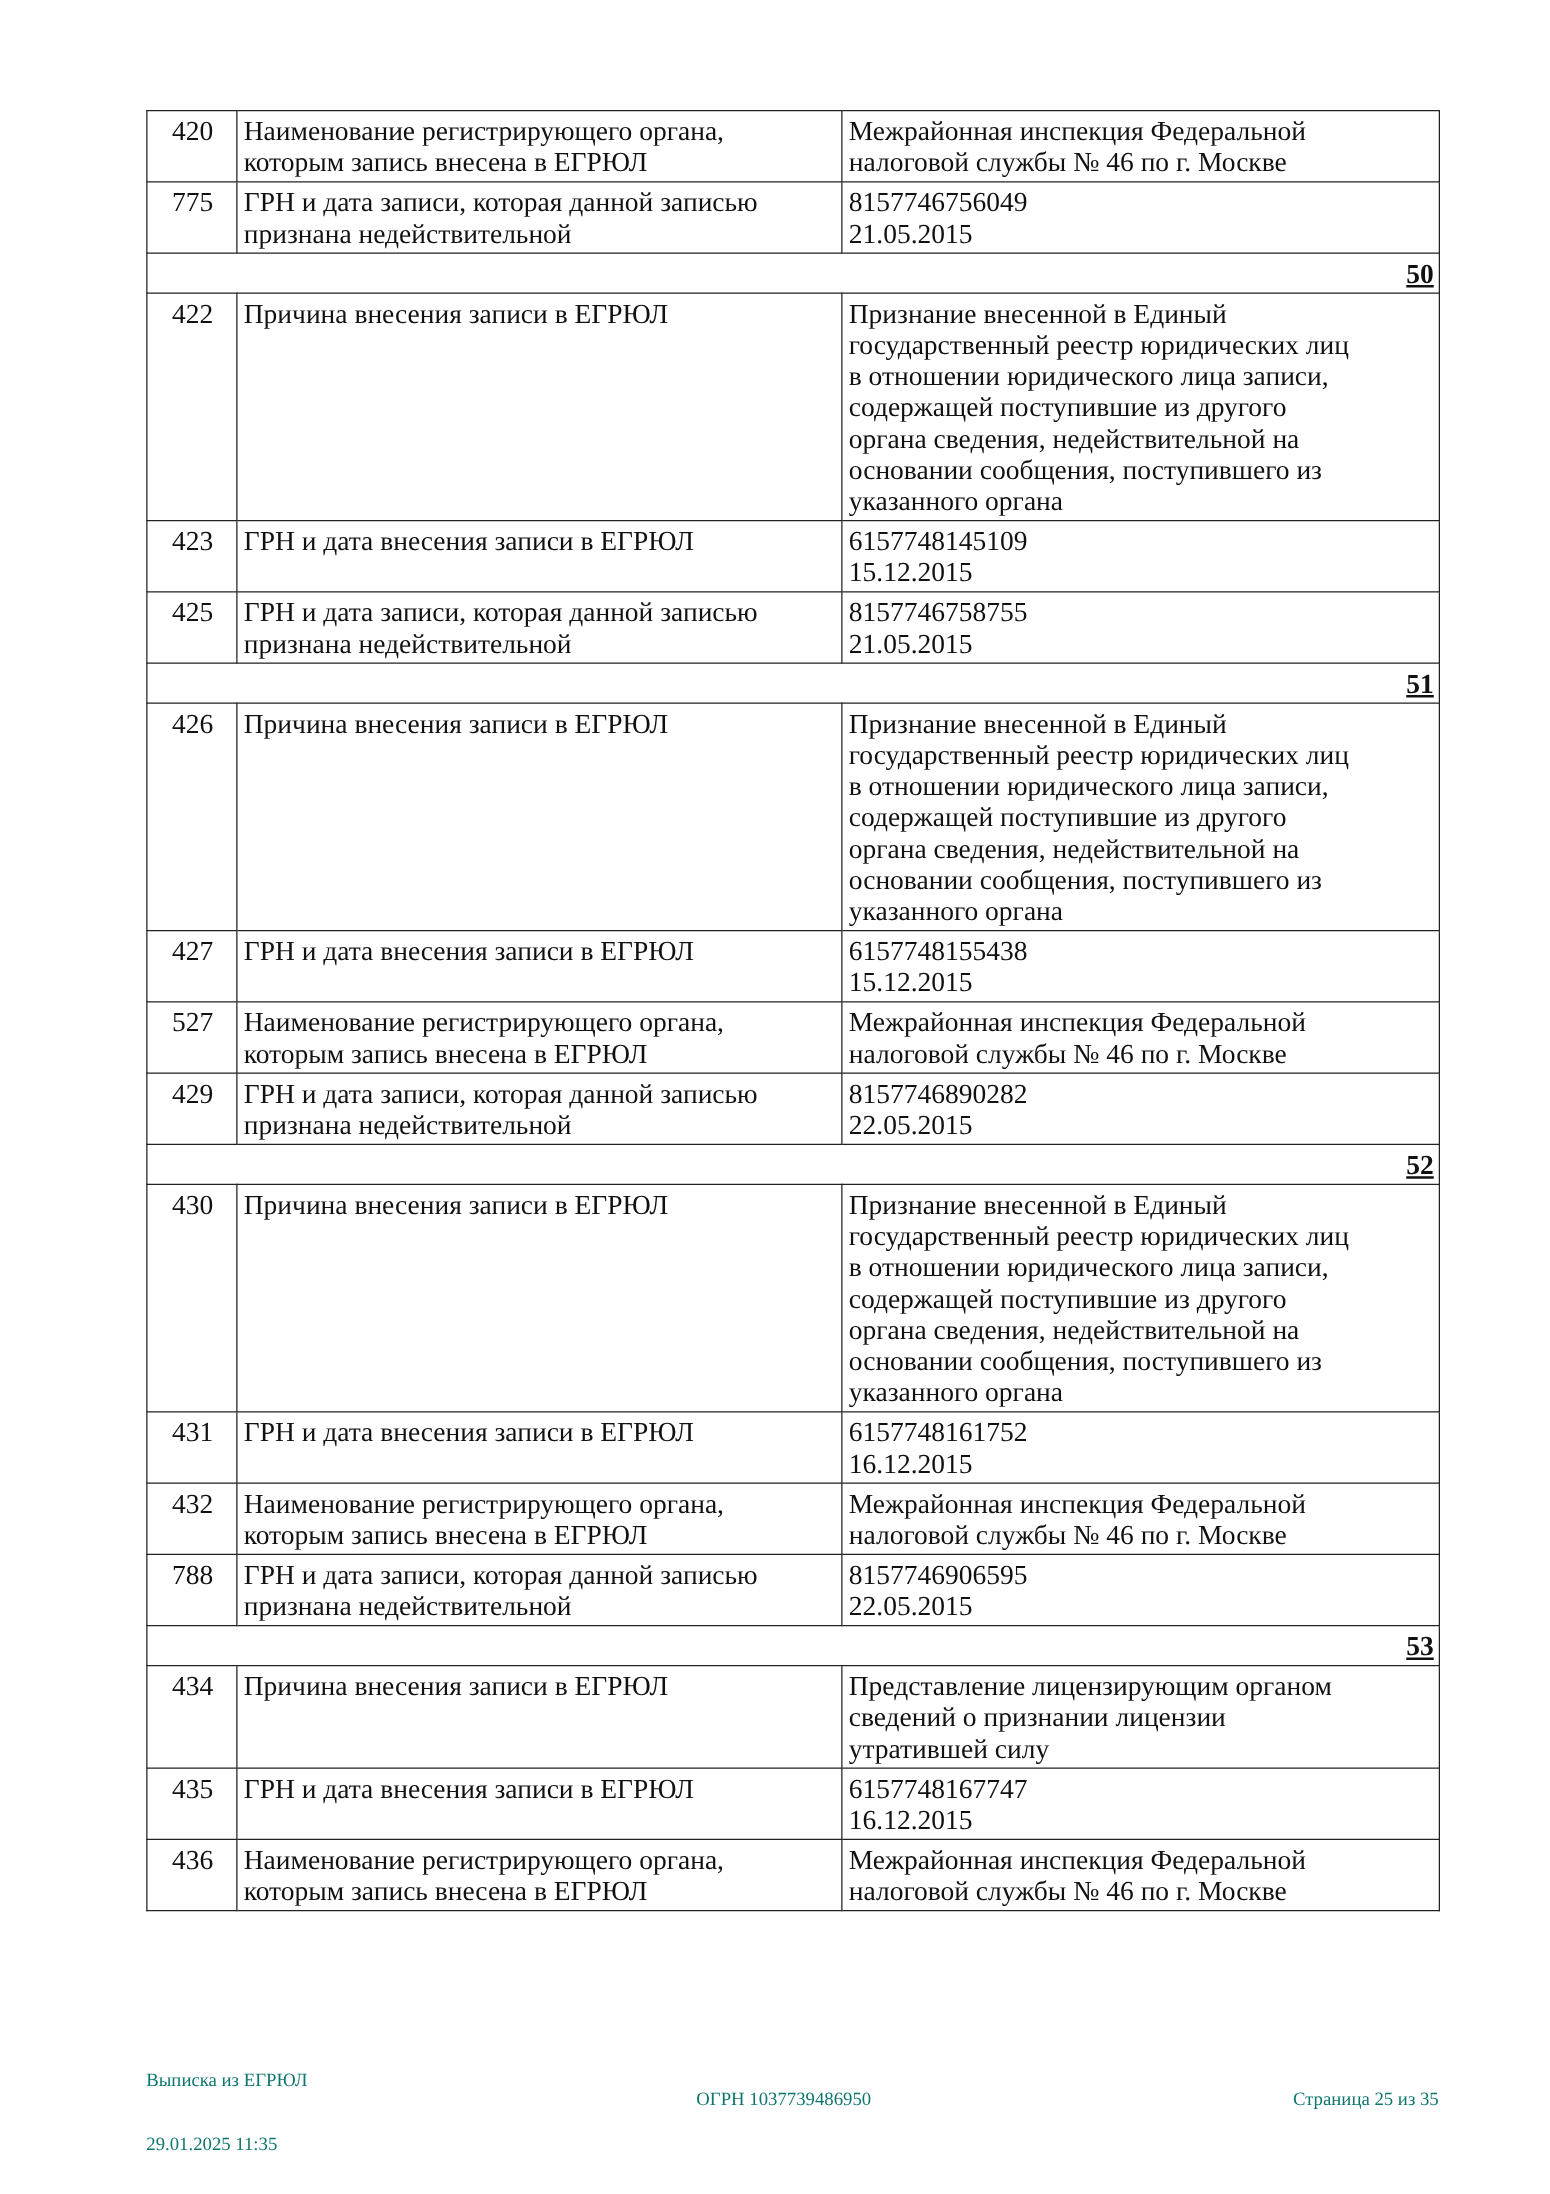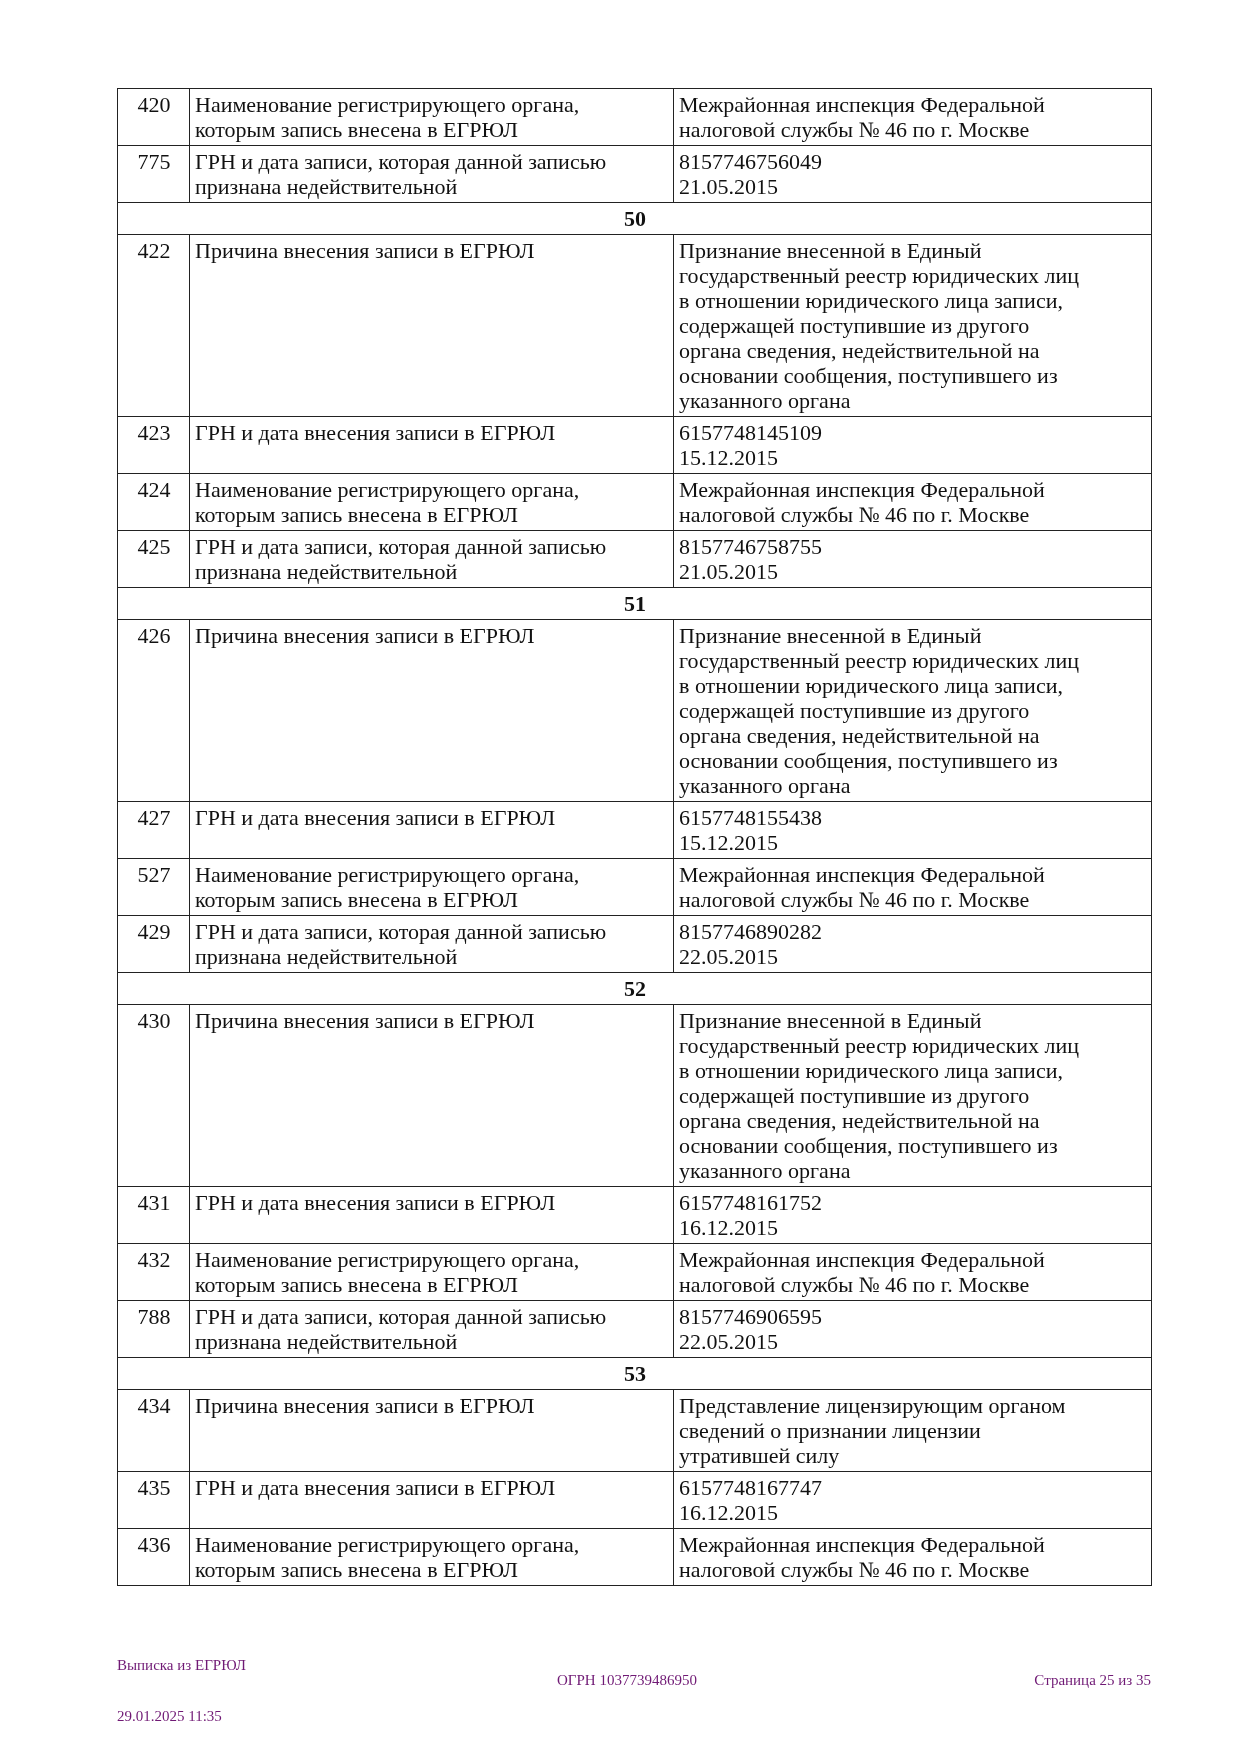--- a/index.html
+++ b/index.html
@@ -39,34 +39,35 @@
     }
     col.c-num { width: 72px; }
     col.c-name { width: 484px; }
     col.c-val { width: 478px; }
     td.num {
       text-align: center;
       padding-left: 2px;
       padding-right: 2px;
     }
     td.section {
-      text-align: center;
+      text-align: right;
       font-weight: bold;
       padding-top: 3px;
       padding-bottom: 2px;
+      text-decoration: underline;
     }
     .line { display: block; white-space: nowrap; }
     .footer {
       position: absolute;
       left: 117px;
       top: 1658px;
       width: 1034px;
       font-size: 15px;
       line-height: 15px;
-      color: #701a75;
+      color: #0f766e;
     }
     .footer .row2 {
       position: relative;
       height: 16px;
     }
     .footer .date { position: absolute; left: 0; top: 0; margin-top: 36px; }
     .footer .ogrn { position: absolute; left: 440px; top: 0; }
     .footer .pageno { position: absolute; right: 0; top: 0; }
   </style>
 </head>
@@ -124,31 +125,20 @@
           <td class="num">423</td>
           <td>
             <span class="line">ГРН и дата внесения записи в ЕГРЮЛ</span>
           </td>
           <td>
             <span class="line">6157748145109</span>
             <span class="line">15.12.2015</span>
           </td>
         </tr>
         <tr>
-          <td class="num">424</td>
-          <td>
-            <span class="line">Наименование регистрирующего органа,</span>
-            <span class="line">которым запись внесена в ЕГРЮЛ</span>
-          </td>
-          <td>
-            <span class="line">Межрайонная инспекция Федеральной</span>
-            <span class="line">налоговой службы № 46 по г. Москве</span>
-          </td>
-        </tr>
-        <tr>
           <td class="num">425</td>
           <td>
             <span class="line">ГРН и дата записи, которая данной записью</span>
             <span class="line">признана недействительной</span>
           </td>
           <td>
             <span class="line">8157746758755</span>
             <span class="line">21.05.2015</span>
           </td>
         </tr>

